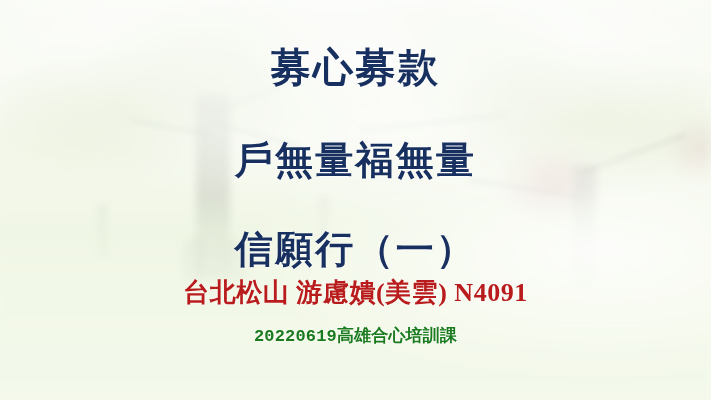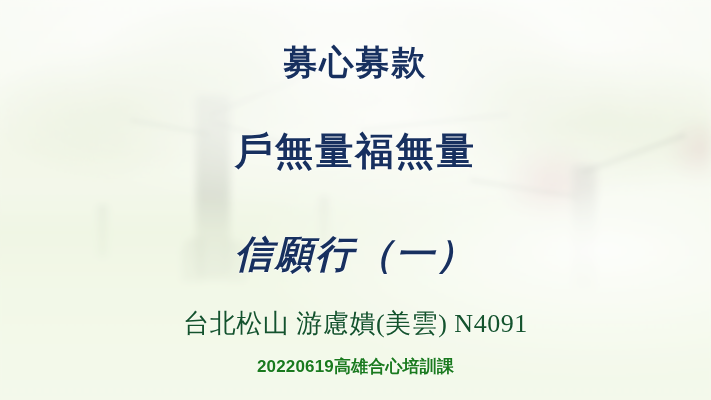--- a/index.html
+++ b/index.html
@@ -124,37 +124,36 @@
   .title-line {
     color: #17305f;
     font-weight: 700;
     letter-spacing: 0.06em;
     white-space: nowrap;
     text-shadow:
       0 0 2px rgba(255,255,255,0.85),
       0 1px 1px rgba(255,255,255,0.6);
   }
 
-  #line1 { font-size: 34px; margin-top: 40px; }
+  #line1 { font-size: 40px; margin-top: 40px; }
   #line2 { font-size: 38px; margin-top: 40px; }
-  #line3 { font-size: 38px; margin-top: 52px; font-style: italic; }
+  #line3 { font-size: 38px; margin-top: 38px; }
 
   .presenter {
-    color: #14532d;
+    color: #b91c1c;
     font-size: 26px;
-    font-weight: 400;
+    font-weight: 700;
     letter-spacing: 0.02em;
-    margin-top: 26px;
     white-space: nowrap;
     text-shadow: 0 0 2px rgba(255,255,255,0.85);
   }
 
   .course {
     color: #1a7a1e;
-    font-family: Liberation Sans, sans-serif;
+    font-family: Liberation Mono, monospace;
     font-size: 17px;
     font-weight: 700;
     letter-spacing: 0.01em;
     margin-top: 14px;
     white-space: nowrap;
     text-shadow: 0 0 2px rgba(255,255,255,0.85);
   }
 </style>
 </head>
 <body>

